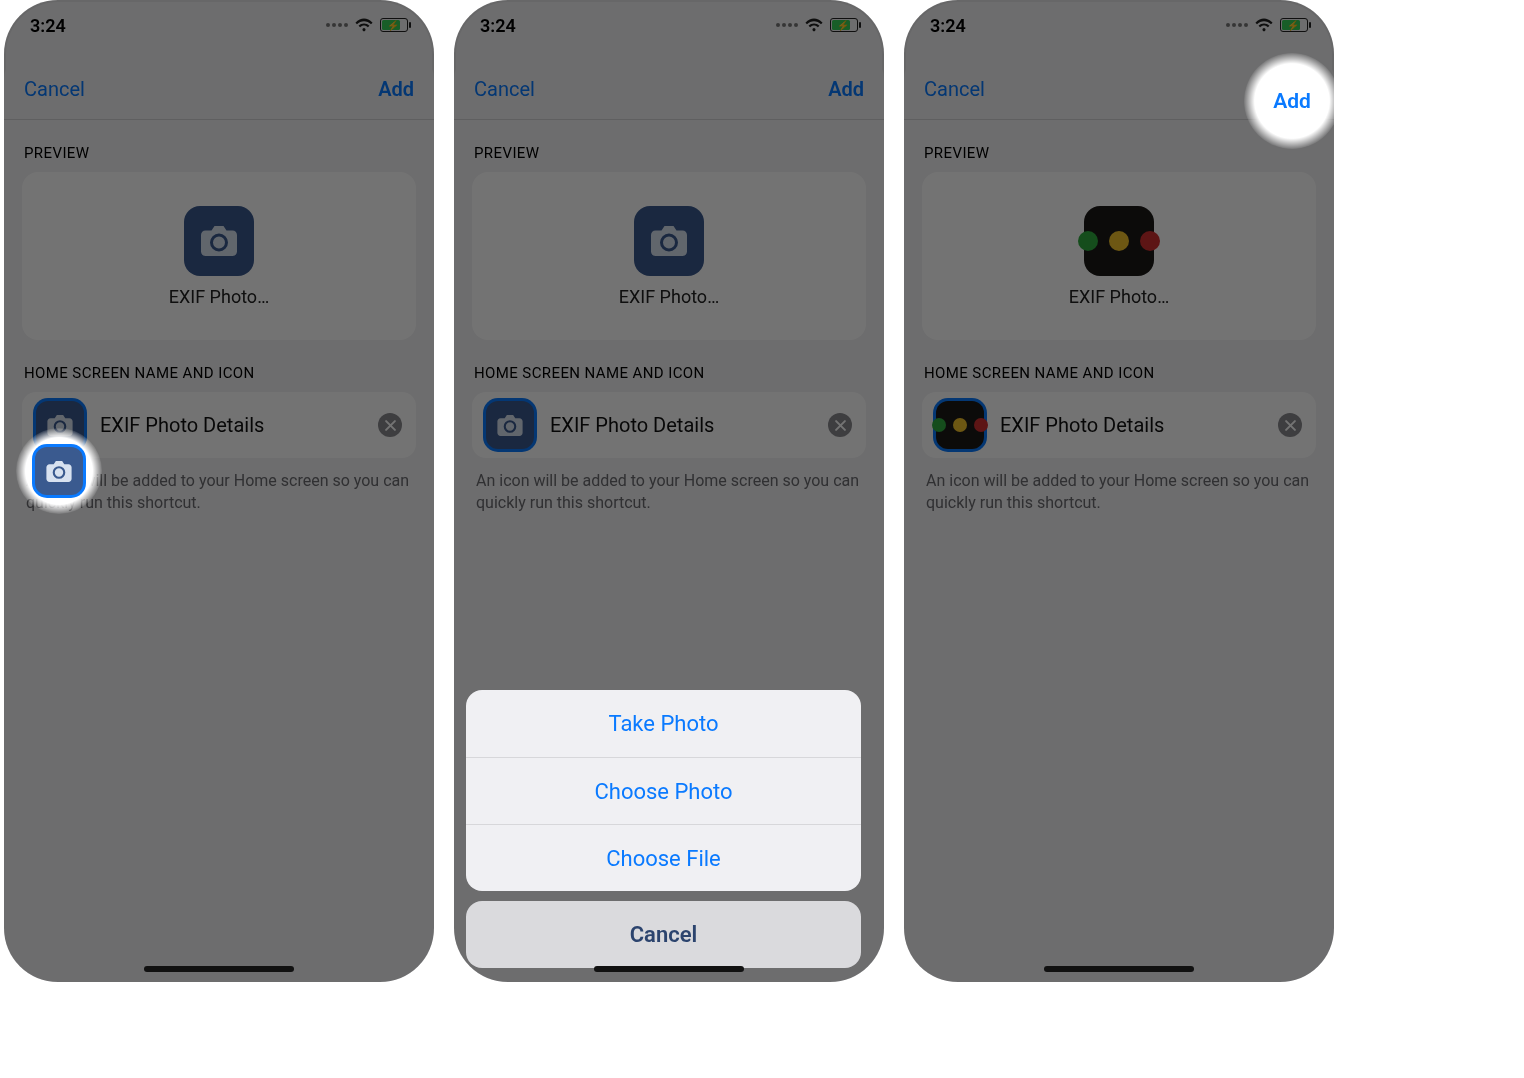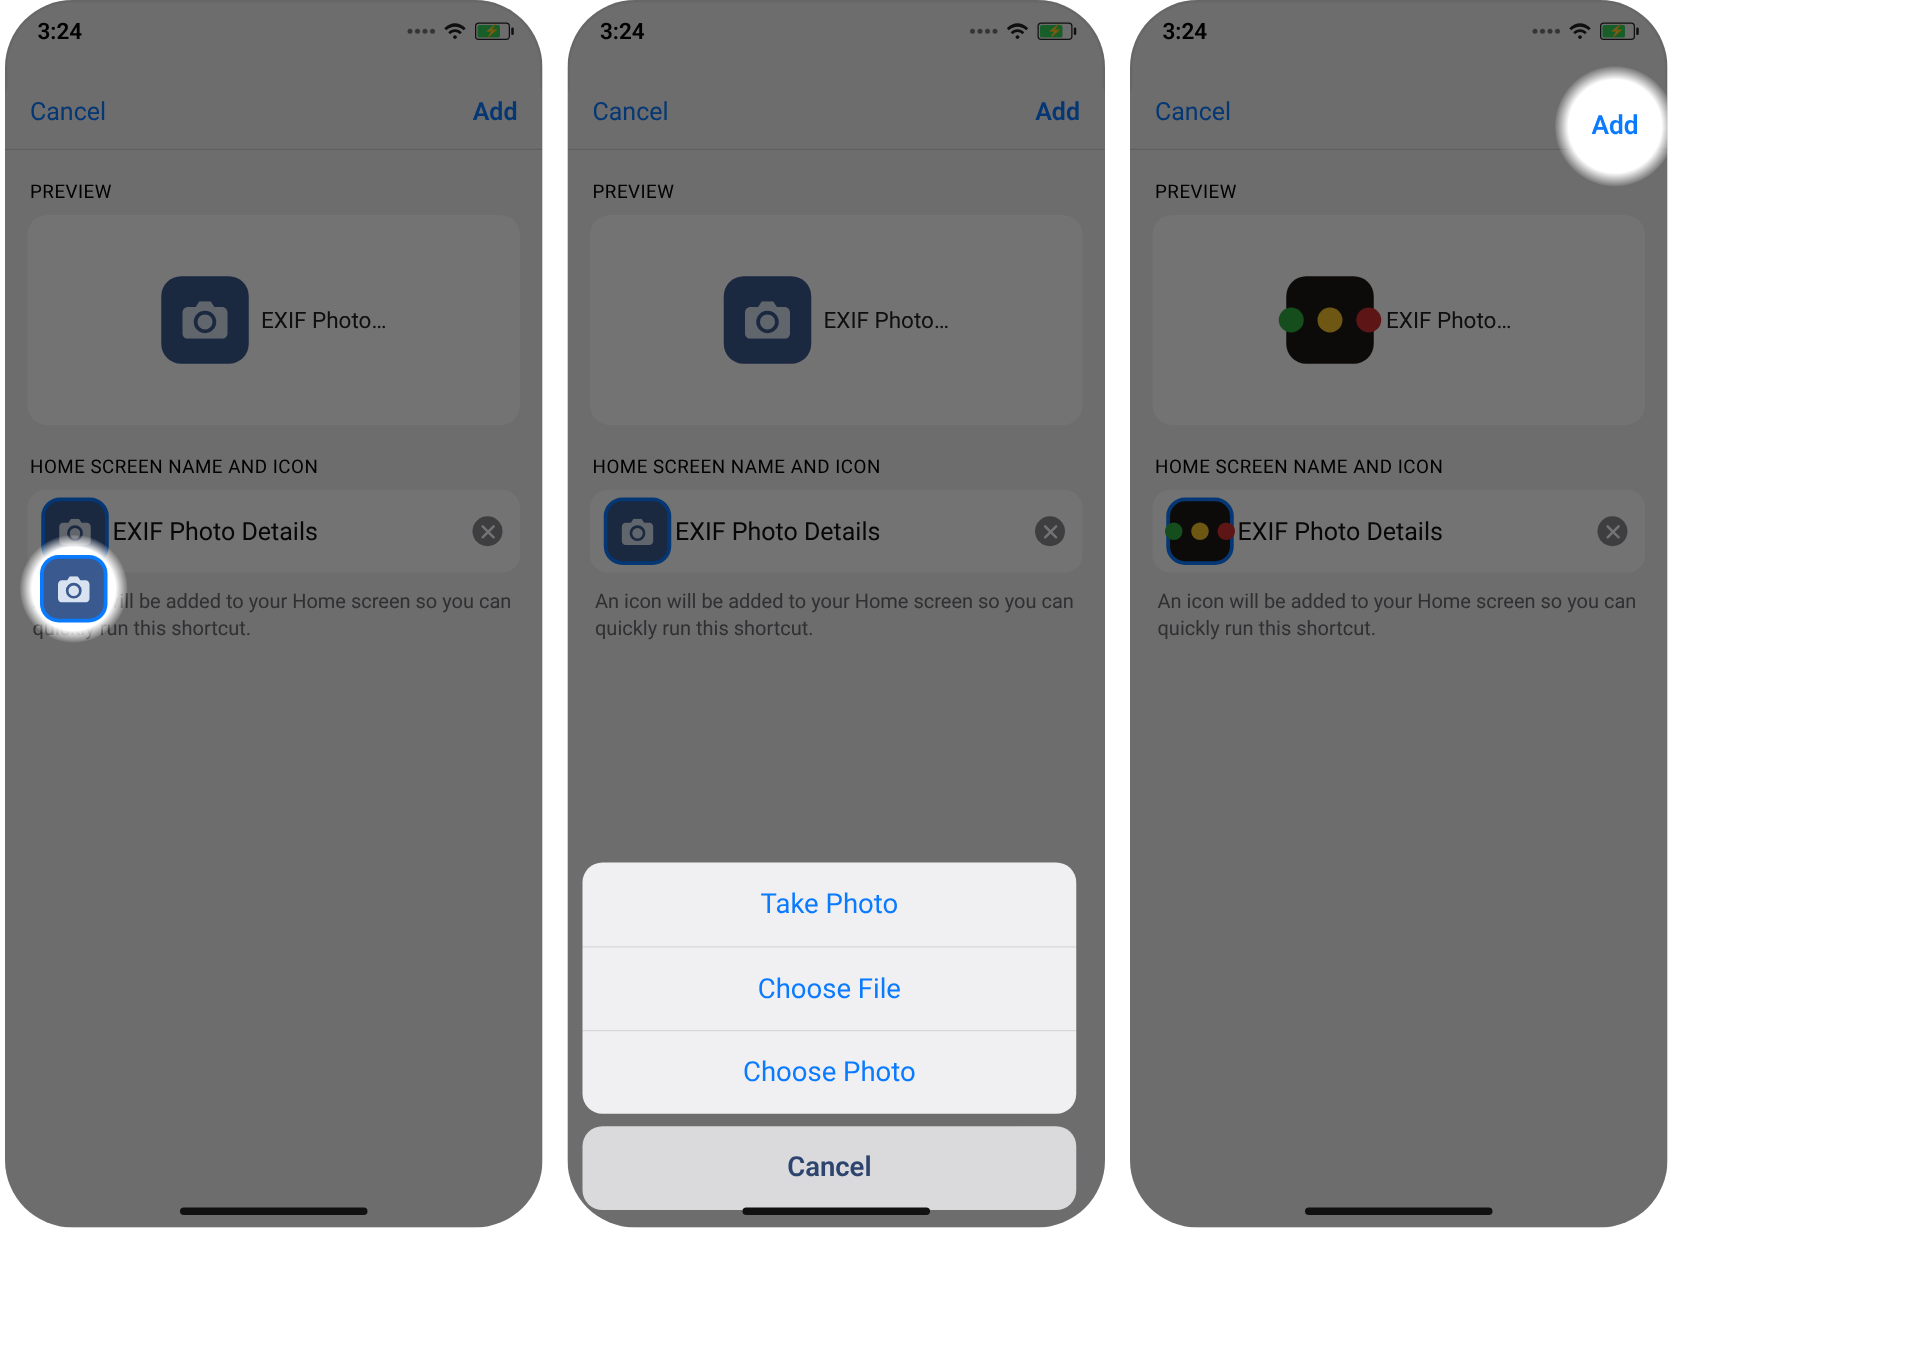--- a/index.html
+++ b/index.html
@@ -110,21 +110,21 @@
     color:#000000;
     letter-spacing: 0.4px;
   }
 
   
   .preview-card {
     margin: 0 18px;
     background:#ffffff;
     border-radius: 16px;
     height: 168px;
-    display:flex; flex-direction:row; align-items:center; justify-content:center;
+    display:flex; flex-direction:column; align-items:center; justify-content:center;
     gap:10px;
   }
   .app-icon {
     width:70px; height:70px; border-radius:16px;
     display:flex; align-items:center; justify-content:center;
   }
   .app-icon.camera-blue { background:#3a5a8f; }
   .app-icon.camera-blue svg { color:#d8e2f0; }
   .app-icon.traffic { background:#1c1a18; position:relative; }
   .traffic .c { position:absolute; width:20px; height:20px; border-radius:50%; }
@@ -134,21 +134,21 @@
   .preview-label {
     font-size:18px; color:#222;
   }
 
   
   .name-row {
     margin: 0 18px;
     background:#ffffff;
     border-radius: 14px;
     height: 66px;
-    display:flex; align-items:center; padding:0 14px; gap:6px;
+    display:flex; align-items:center; padding:0 14px; gap:16px;
   }
   .mini-icon {
     width:48px; height:48px; border-radius:12px;
     display:flex; align-items:center; justify-content:center;
     box-shadow: 0 0 0 3px #0a7aff;
     position:relative;
   }
   .mini-icon.camera-blue { background:#3a5a8f; }
   .mini-icon.camera-blue svg { color:#d8e2f0; }
   .mini-icon.traffic { background:#1c1a18; }
@@ -360,22 +360,22 @@
 
         <div class="helper-text">An icon will be added to your Home screen so you can quickly run this shortcut.</div>
       </div>
 
       <div class="dim-overlay"></div>
       <div class="home-indicator"></div>
 
       <div class="action-sheet action-sheet-darker">
         <div class="action-group">
           <div class="action-item">Take Photo</div>
+          <div class="action-item">Choose Photo</div>
           <div class="action-item">Choose File</div>
-          <div class="action-item">Choose Photo</div>
         </div>
         <div class="action-cancel">Cancel</div>
       </div>
 
     </div>
   </div>
 
   <div class="gap"></div>
 
   <div class="phone">

